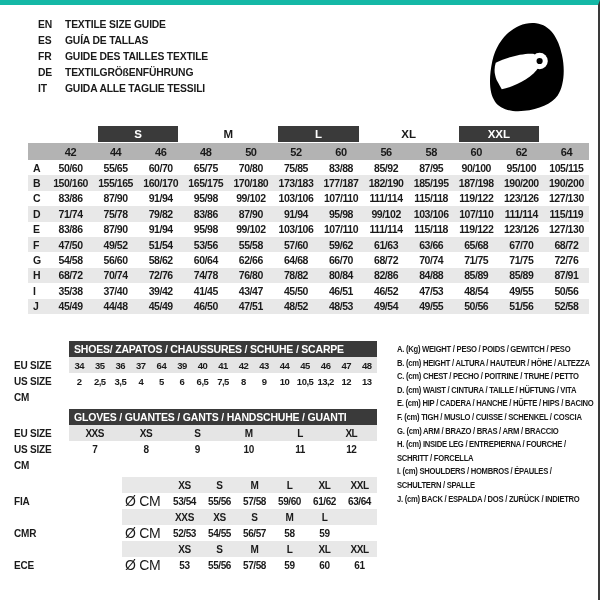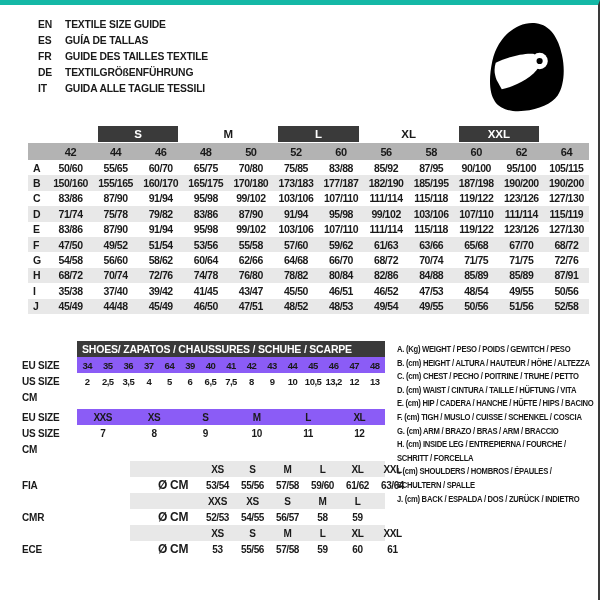--- a/index.html
+++ b/index.html
@@ -21,33 +21,33 @@
   .mt-label{width:20px;flex:none;font-size:10.5px;font-weight:700;display:flex;align-items:center;padding-left:5px;box-sizing:border-box;letter-spacing:-.3px;}
   .mt-cell{flex:1;text-align:center;font-size:10.5px;font-weight:700;letter-spacing:-.45px;display:flex;align-items:center;justify-content:center;white-space:nowrap;}
   .mt-group-row{height:18px;}
   .mt-group{display:flex;align-items:center;justify-content:center;font-size:11.5px;font-weight:700;}
   .mt-group .box{background:#3a3a3a;color:#fff;flex:1;margin:1px 5px;height:16px;line-height:16px;text-align:center;}
   .mt-cols-row{height:17px;background:#b3b3b3;}
   .mt-colhead{font-size:11px;}
   .mt-data-row{height:15.4px;}
   .mt-data-row.striped{background:#e8e8e8;}
   
-  .sub-tables{position:absolute;left:20px;top:336px;width:365px;}
+  .sub-tables{position:absolute;left:12px;top:336px;width:365px;}
   .st-title{margin-left:57px;height:16px;line-height:16px;background:#3a3a3a;color:#fff;
     font-size:10.5px;font-weight:700;padding-left:5px;letter-spacing:-.2px;box-sizing:border-box;white-space:nowrap;}
   .st-row{display:flex;height:16px;justify-content:space-between;}
   .st-label{width:57px;flex:none;font-size:10px;font-weight:700;display:flex;align-items:center;padding-left:2px;box-sizing:border-box;letter-spacing:-.2px;}
   .st-wrap{flex:1;display:flex;}
-  .st-row.striped .st-wrap{background:#8b5cf6;}
+  .st-row.striped .st-wrap{background:#e5e5e5;}
   .st-cell{flex:1;text-align:center;font-size:10px;font-weight:700;letter-spacing:-.5px;display:flex;align-items:center;justify-content:center;white-space:nowrap;}
   .shoes .st-cell{font-size:9.5px;}
   .subtable{margin-bottom:4px;}
   .helmet-tbl .hm-wrap{width:255px;flex:none;display:flex;}
   .helmet-tbl .hm-wrap.gray{background:#e8e8e8;}
-  .hm-unit{width:45px;flex:none;font-size:12px;font-weight:700;display:flex;align-items:center;padding-left:3px;box-sizing:border-box;letter-spacing:-.3px;margin-left:25px;}
+  .hm-unit{width:45px;flex:none;font-size:14px;font-weight:400;display:flex;align-items:center;padding-left:3px;box-sizing:border-box;letter-spacing:-.3px;}
   .hm-cell{width:35px;flex:none;text-align:center;font-size:10px;font-weight:700;letter-spacing:-.4px;display:flex;align-items:center;justify-content:center;white-space:nowrap;}
   
   .legend{position:absolute;left:397px;top:338px;width:220px;transform:scaleX(.9);transform-origin:left top;}
   .legend-item{font-size:8.5px;font-weight:700;letter-spacing:-.3px;line-height:13.6px;}
 </style>
 </head>
 <body>
 
 <div class="page">
 
@@ -306,20 +306,21 @@
             <div class="st-cell">13,2</div>
             <div class="st-cell">12</div>
             <div class="st-cell">13</div>
           </div>
         </div>
         <div class="st-row striped">
           <div class="st-label">CM</div>
         </div>
       </div>
     <div class="subtable gloves">
+        <div class="st-title">GLOVES / GUANTES / GANTS / HANDSCHUHE / GUANTI</div>
         <div class="st-row striped">
           <div class="st-label">EU SIZE</div>
           <div class="st-wrap">
             <div class="st-cell">XXS</div>
             <div class="st-cell">XS</div>
             <div class="st-cell">S</div>
             <div class="st-cell">M</div>
             <div class="st-cell">L</div>
             <div class="st-cell">XL</div>
           </div>

